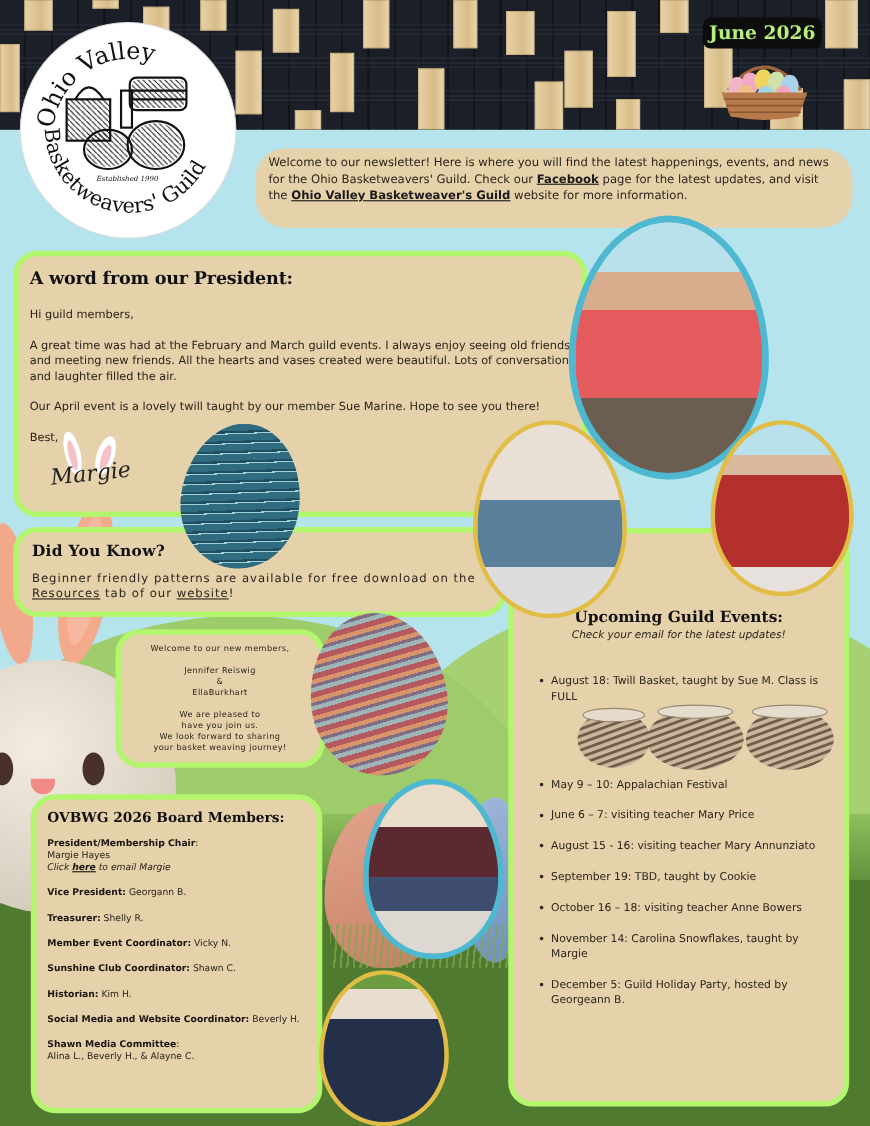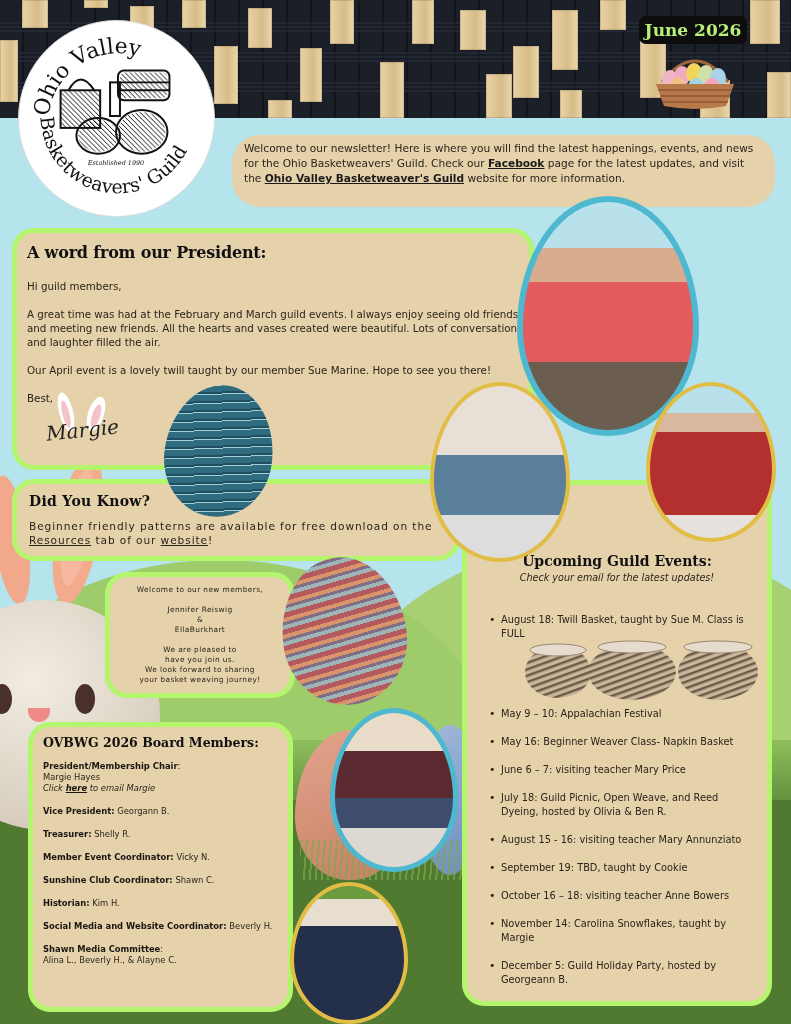--- a/index.html
+++ b/index.html
@@ -284,23 +284,21 @@
   <div class="entry"><b>Social Media and Website Coordinator:</b><span> Beverly H.</span></div>
   <div class="entry"><b>Shawn Media Committee</b>:<br><span>Alina L., Beverly H., &amp; Alayne C.</span></div>
 </div>
 
 <div class="card events">
   <h2>Upcoming Guild Events:</h2>
   <div class="sub">Check your email for the latest updates!</div>
   <ul>
     <li class="first">August 18: Twill Basket, taught by Sue M. Class is FULL</li>
     <li>May 9 – 10: Appalachian Festival</li>
-    <li>May 16: Beginner Weaver Class- Napkin Basket</li>
     <li>June 6 – 7: visiting teacher Mary Price</li>
-    <li>July 18: Guild Picnic, Open Weave, and Reed Dyeing, hosted by Olivia &amp; Ben R.</li>
     <li>August 15 - 16: visiting teacher Mary Annunziato</li>
     <li>September 19: TBD, taught by Cookie</li>
     <li>October 16 – 18: visiting teacher Anne Bowers</li>
     <li>November 14:  Carolina Snowflakes, taught by Margie</li>
     <li>December 5: Guild Holiday Party, hosted by Georgeann B.</li>
   </ul>
 </div>
 
 <div class="abs baskets-row">
   <svg width="240" height="62" viewBox="0 0 240 62">

